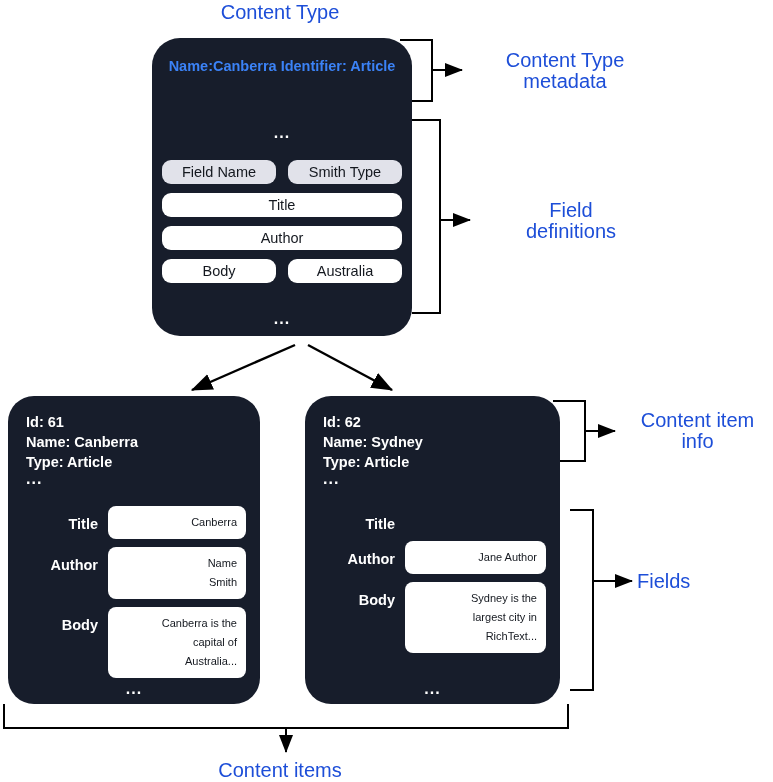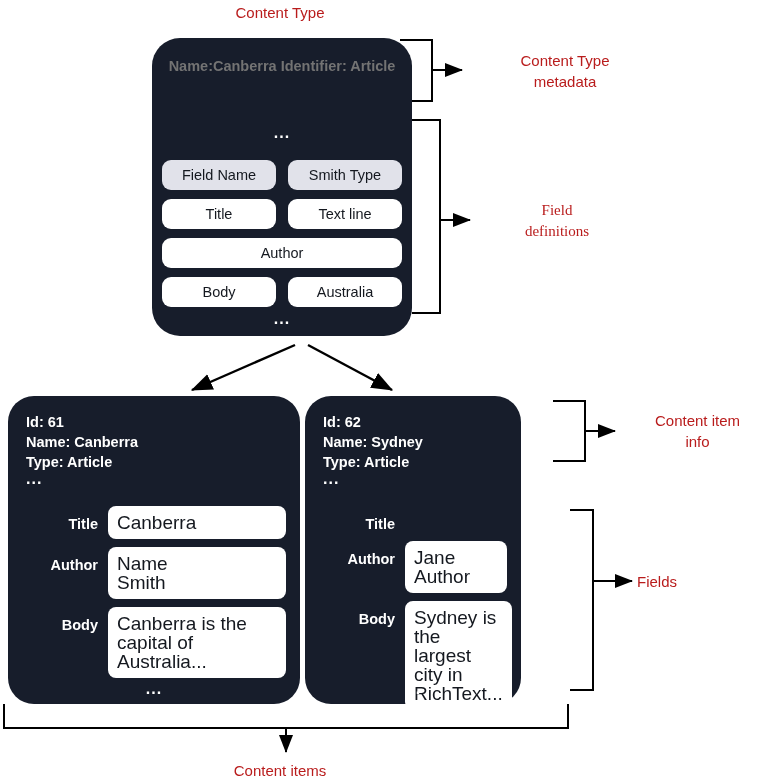--- a/index.html
+++ b/index.html
@@ -38,55 +38,54 @@
   #content-type-card {
     left: 152px;
     top: 38px;
     width: 260px;
     height: 298px;
     border-radius: 28px;
   }
   #content-item-card-1 {
     left: 8px;
     top: 396px;
-    width: 292px;
+    width: 252px;
     height: 308px;
     padding-left: 41px;
   }
   #content-item-card-2 {
     left: 305px;
     top: 396px;
-    width: 216px;
+    width: 255px;
     height: 308px;
   }
 
   
   .outer-label {
     position: absolute;
-    font-size: 15px;
+    font-size: 20px;
     line-height: 21px;
-    color: #b91c1c;
+    color: #1d4ed8;
     text-align: center;
     white-space: pre-line;
   }
   #title-content-type {
     left: 180px;
     top: 2px;
     width: 200px;
   }
   #label-content-type-metadata {
     left: 470px;
     top: 50px;
     width: 190px;
   }
   #label-field-definitions {
-    left: 462px;
+    left: 476px;
     top: 200px;
     width: 190px;
-    font-family: Liberation Serif, serif;
   }
   #label-content-item-info {
     left: 620px;
     top: 410px;
     width: 155px;
   }
   #label-fields {
     left: 637px;
     top: 571px;
     width: 120px;
@@ -98,21 +97,21 @@
     width: 200px;
   }
 
   
   .ct-meta {
     position: absolute;
     left: 0;
     top: 18px;
     width: 260px;
     text-align: center;
-    color: #737373;
+    color: #3b82f6;
     font-size: 14.5px;
     font-weight: bold;
     line-height: 20px;
   }
   .ct-ellipsis {
     position: absolute;
     left: 0;
     top: 90px;
     width: 260px;
     text-align: center;
@@ -142,21 +141,21 @@
     display: flex;
     flex-direction: column;
     gap: 9px;
   }
   .field-row {
     display: flex;
     gap: 12px;
   }
   .cell {
     flex: 1 1 0;
-    height: 30px;
+    height: 24px;
     border-radius: 9px;
     display: flex;
     align-items: center;
     justify-content: center;
     font-size: 14.5px;
     color: #14181f;
     background: #ffffff;
   }
   .cell.header {
     background: #e1e2ea;
@@ -205,25 +204,26 @@
     font-size: 14.5px;
     font-weight: bold;
     padding-top: 9px;
     line-height: 18px;
   }
   .ci-field-value {
     flex: 1 1 auto;
     background: #ffffff;
     border-radius: 8px;
     color: #14181f;
-    font-size: 19px;
+    font-size: 11px;
     line-height: 19px;
     padding: 7px 9px;
     box-sizing: border-box;
     white-space: pre-line;
+    text-align: right;
   }
   .ci-ellipsis-bottom {
     position: absolute;
     left: 0;
     bottom: 10px;
     width: 100%;
     text-align: center;
     color: #ffffff;
     font-size: 16px;
     font-weight: bold;
@@ -296,21 +296,20 @@
 Identifier: Article</div>
     <div class="ct-ellipsis">...</div>
 
     <div class="field-grid">
       <div class="field-row">
         <div class="cell header">Field Name</div>
         <div class="cell header">Smith Type</div>
       </div>
       <div class="field-row">
         <div class="cell">Title</div>
-        <div class="cell">Text line</div>
       </div>
       <div class="field-row">
         <div class="cell">Author</div>
       </div>
       <div class="field-row">
         <div class="cell">Body</div>
         <div class="cell">Australia</div>
       </div>
     </div>
 

